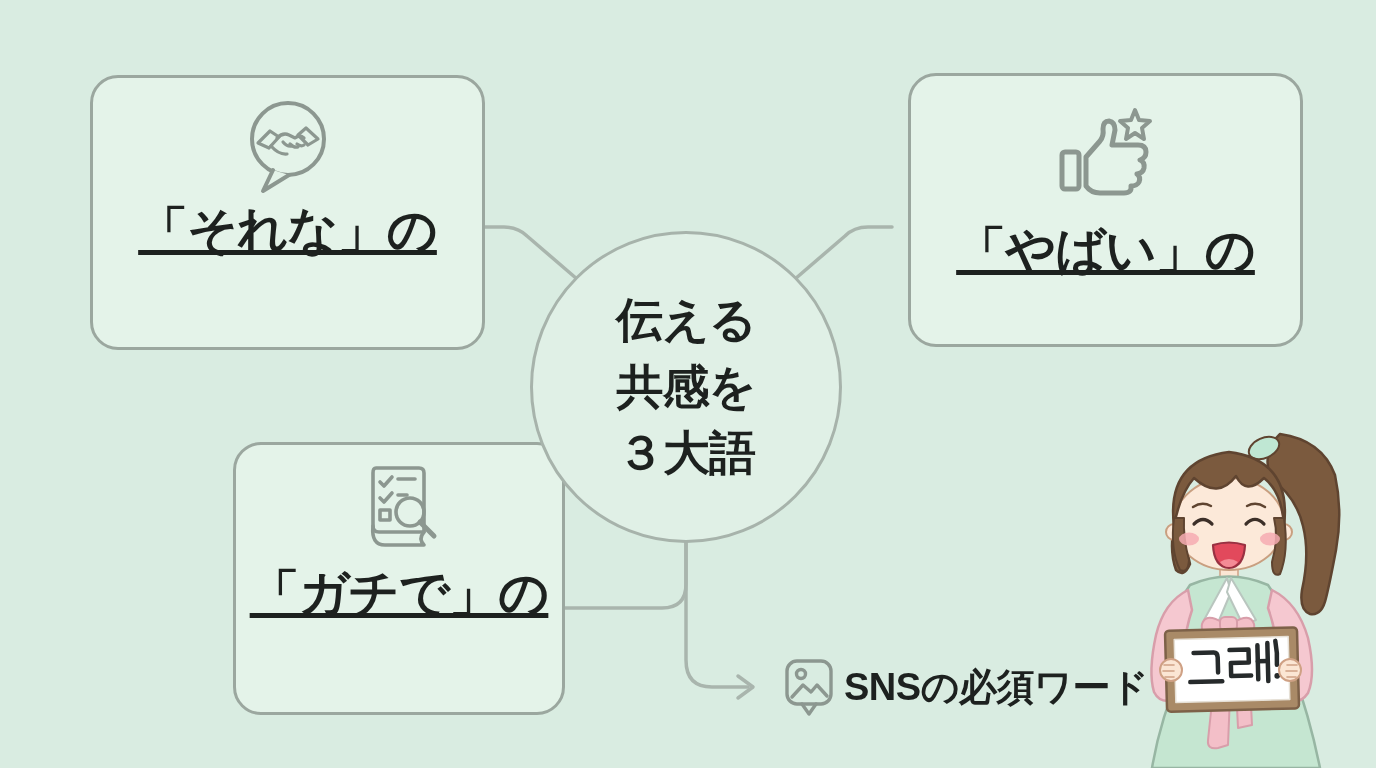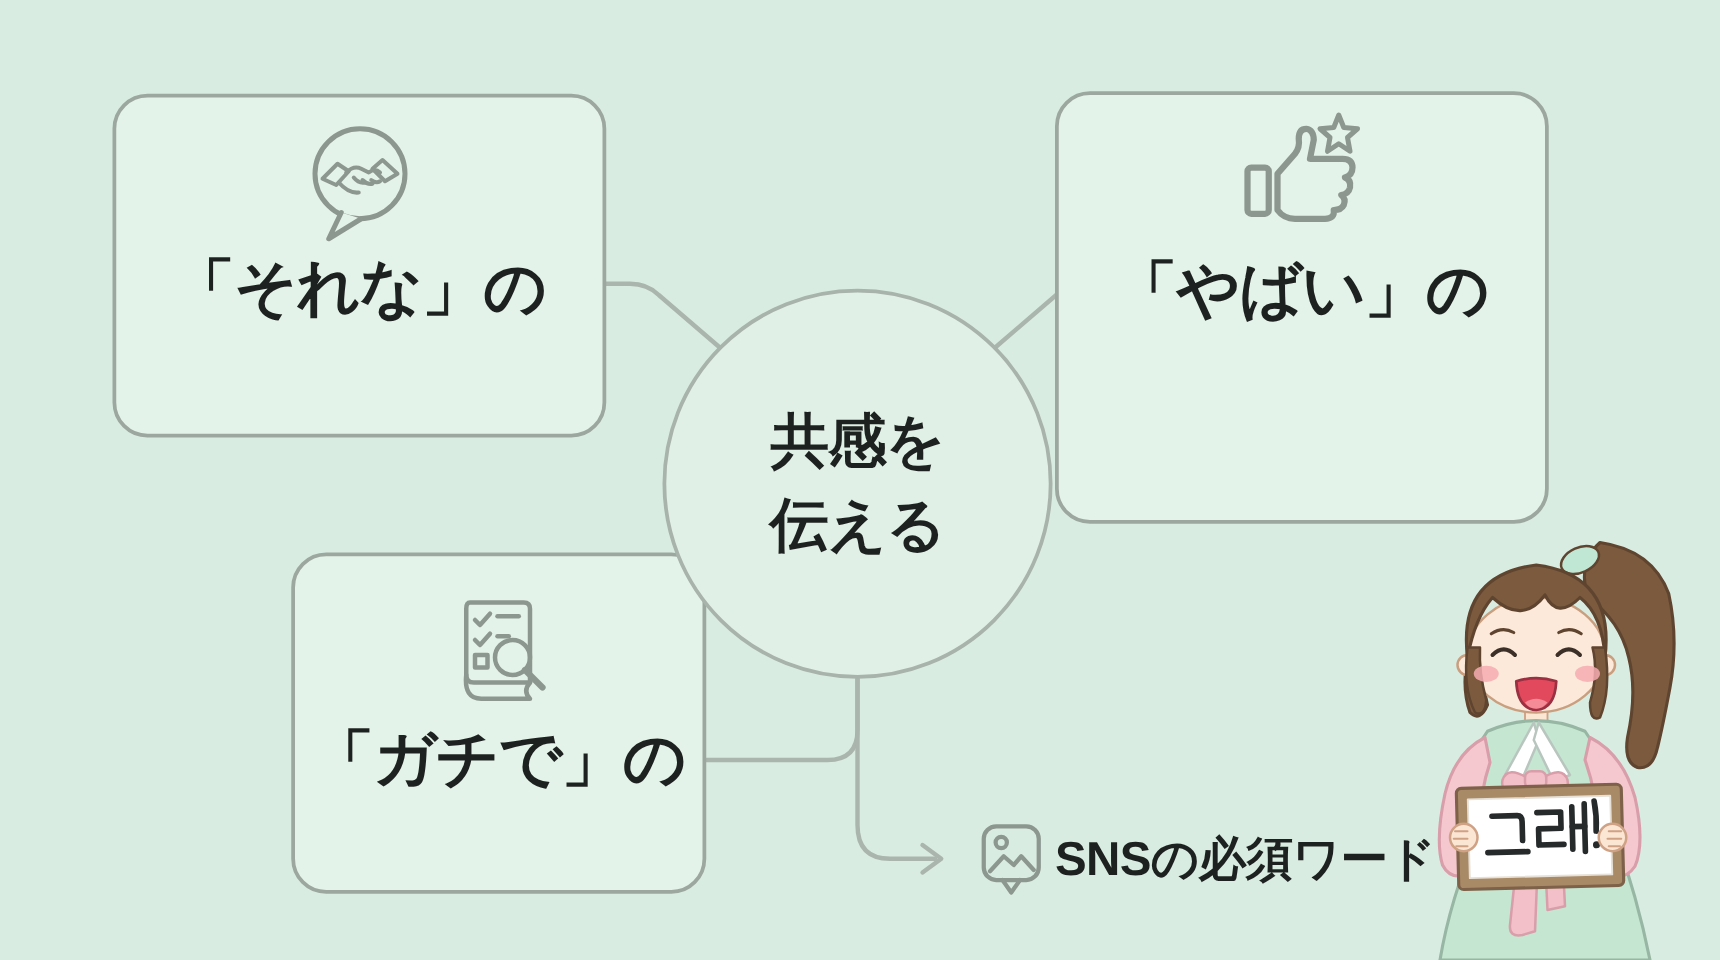--- a/index.html
+++ b/index.html
@@ -7,31 +7,31 @@
     position:relative;width:1376px;height:768px;overflow:hidden;
     background:#d9ece1;
     font-family:"Liberation Sans","DejaVu Sans",sans-serif;
     color:#1d211f;
   }
   .connectors{position:absolute;left:0;top:0;width:1376px;height:768px;}
   .node{
     position:absolute;background:#e4f3e9;
     border:3px solid #9ba79f;border-radius:28px;
     box-sizing:border-box;display:flex;flex-direction:column;
-    align-items:center;justify-content:flex-start;
+    align-items:center;justify-content:flex-start;text-decoration:underline;
   }
   .node-icon{flex:0 0 auto;}
   .node-label{
     font-weight:900;text-align:center;font-size:50px;line-height:1.2;
     letter-spacing:-1px;margin-top:4px;
   }
   .node-label .l{display:block;}
   .box-sorena{left:90px;top:75px;width:395px;height:275px;padding-top:16px;}
-  .box-yabai{left:844px;top:73px;width:395px;height:346px;padding-top:12px;}
-  .box-gachide{left:233px;top:442px;width:332px;height:273px;padding-top:28px;}
+  .box-yabai{left:908px;top:73px;width:395px;height:274px;padding-top:30px;}
+  .box-gachide{left:233px;top:442px;width:332px;height:273px;padding-top:14px;}
   .circle-node{
     position:absolute;left:530px;top:231px;width:312px;height:312px;
     border-radius:50%;background:#e0f0e6;border:3px solid #a7b3ab;
     box-sizing:border-box;display:flex;align-items:center;justify-content:center;
   }
   .circle-label{
     font-weight:900;font-size:47px;line-height:1.42;text-align:center;
     letter-spacing:-1px;
   }
   .circle-label .l{display:block;}
@@ -100,22 +100,23 @@
         <path d="M71,63 L85,77" stroke-width="5"></path>
       </g>
     </svg>
     <div class="node-label">
       <span class="l">「ガチで」の</span>
     </div>
   </div>
 
   <div class="circle-node">
     <div class="circle-label">
+      <span class="l">伝える</span>
       <span class="l">共感を</span>
-      <span class="l">伝える</span>
+      <span class="l">３大語</span>
     </div>
   </div>
 
   <div class="callout">
     <svg width="50" height="58" viewBox="0 0 50 58">
       <g fill="none" stroke="#8c9790" stroke-width="3.4" stroke-linecap="round" stroke-linejoin="round">
         <rect x="3" y="3" width="44" height="43" rx="10"></rect>
         <circle cx="17" cy="16" r="4.5"></circle>
         <path d="M8,39 L19,27 L27,34 L33,27 L43,38"></path>
         <path d="M18,46 L25,56 L32,46"></path>

